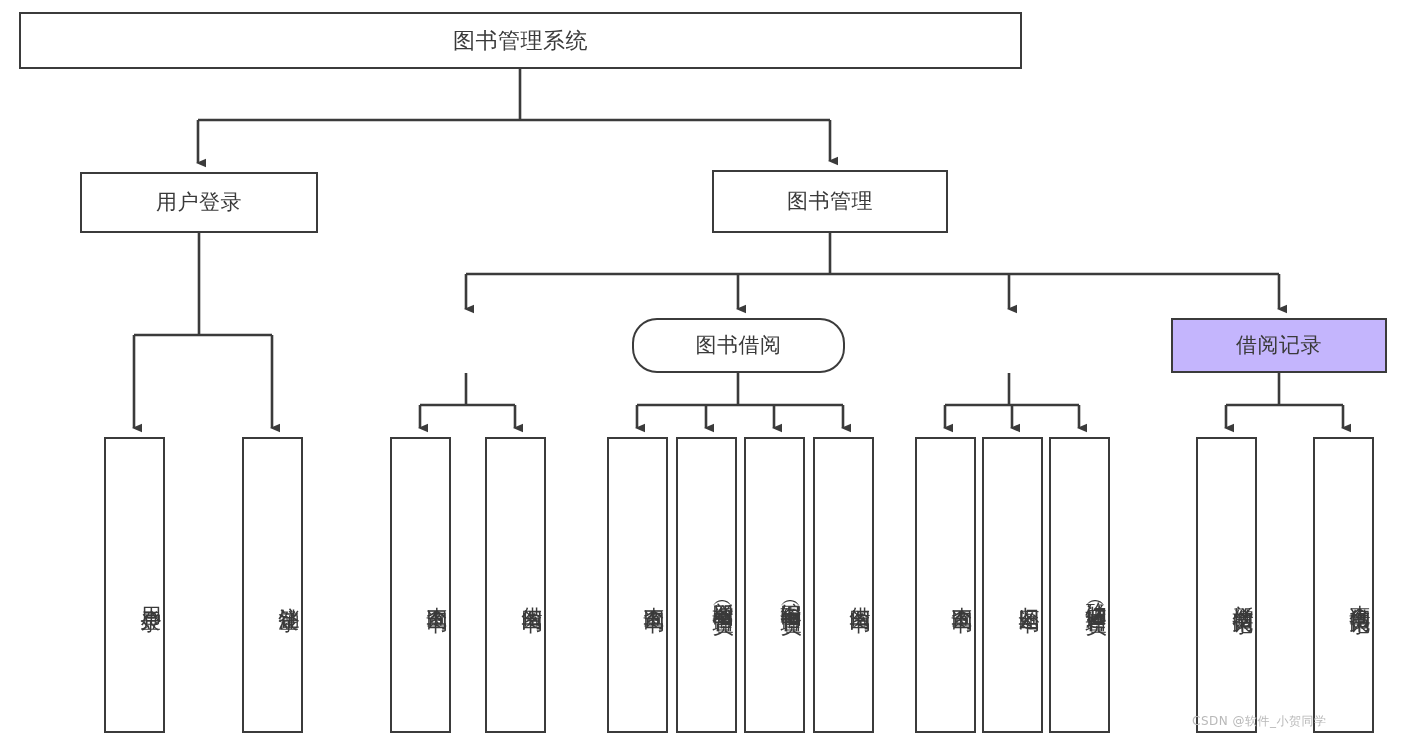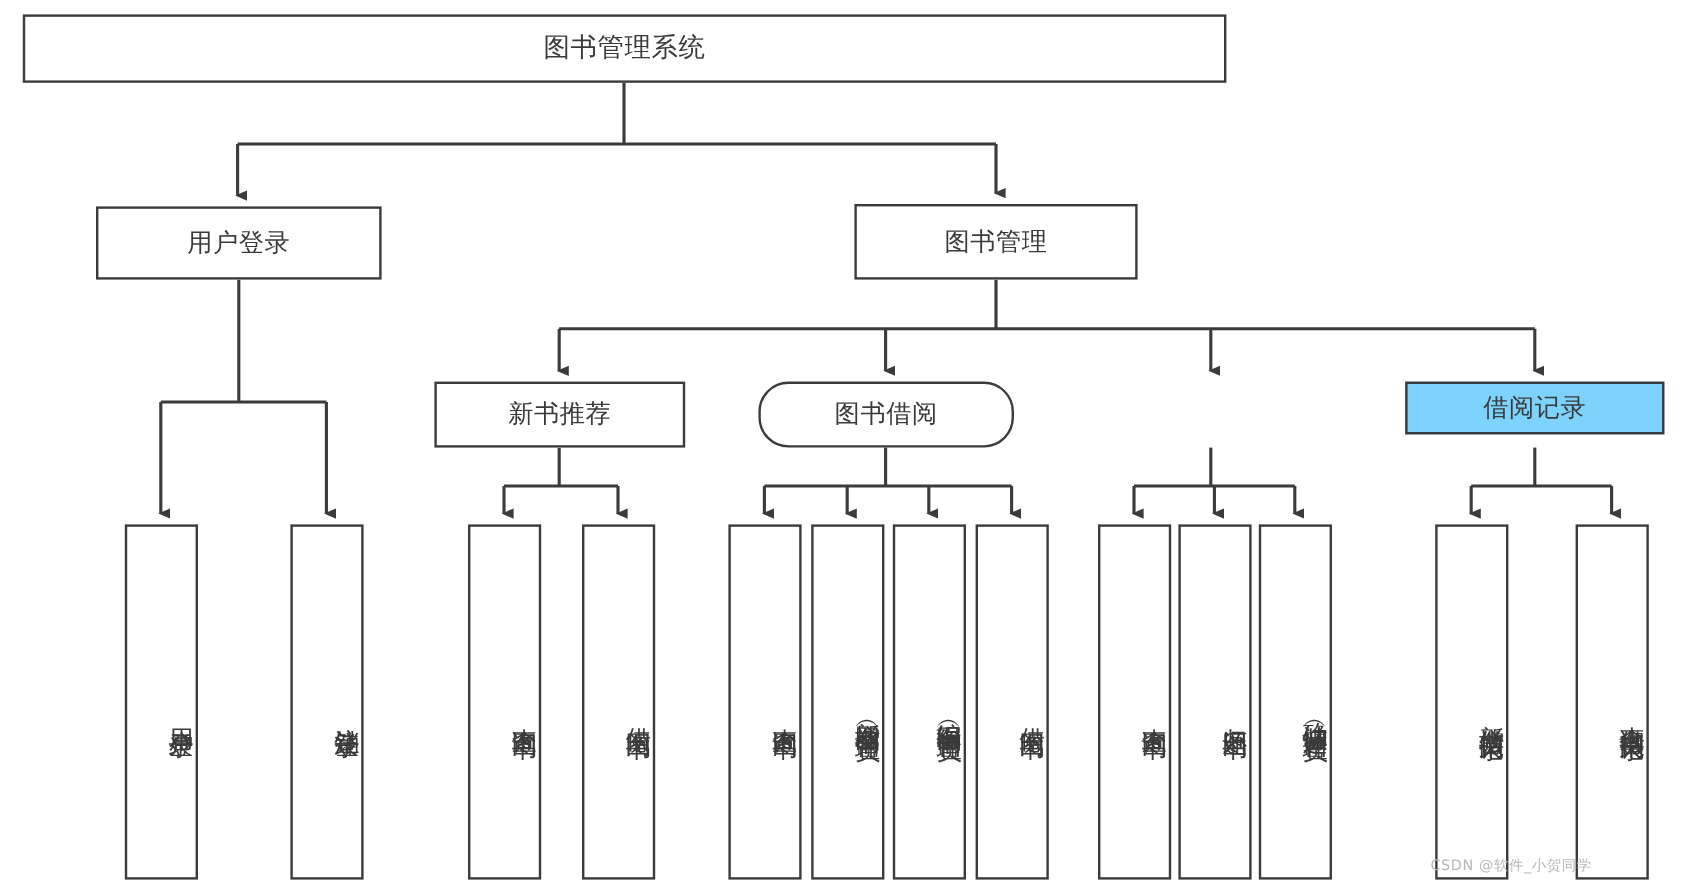--- a/index.html
+++ b/index.html
@@ -125,27 +125,24 @@
     <span>图书管理系统</span>
   </div>
 
   <div class="node h" style="left: 80px; top: 172px; width: 238px; height: 61px; border-color: rgb(59, 59, 59); background: rgb(255, 255, 255); color: rgb(58, 58, 58);">
     <span>用户登录</span>
   </div>
   <div class="node h" style="left: 712px; top: 170px; width: 236px; height: 63px; border-color: rgb(59, 59, 59); background: rgb(255, 255, 255); color: rgb(58, 58, 58);">
     <span>图书管理</span>
   </div>
 
-  <div class="node h" style="left: 362px; top: 318px; width: 209px; height: 55px; border-color: rgb(59, 59, 59); background: rgb(255, 255, 255); color: rgb(58, 58, 58);">
-    <span>新书推荐</span>
-  </div>
   <div class="node h" style="left: 632px; top: 318px; width: 213px; height: 55px; border-color: rgb(59, 59, 59); background: rgb(255, 255, 255); color: rgb(58, 58, 58); border-radius: 25px;">
     <span>图书借阅</span>
   </div>
-  <div class="node h" style="left: 1171px; top: 318px; width: 216px; height: 44px; border-color: rgb(59, 59, 59); background: #7dd3fc; color: rgb(58, 58, 58);">
+  <div class="node h" style="left: 1171px; top: 318px; width: 216px; height: 55px; border-color: rgb(59, 59, 59); background: #c4b5fd; color: rgb(58, 58, 58);">
     <span>借阅记录</span>
   </div>
 
   <div class="node v" style="left: 104px; top: 437px; width: 61px; height: 296px; border-color: rgb(59, 59, 59); background: rgb(255, 255, 255); color: rgb(58, 58, 58);">
     <span class="vtext">用户登录</span>
   </div>
   <div class="node v" style="left: 242px; top: 437px; width: 61px; height: 296px; border-color: rgb(59, 59, 59); background: rgb(255, 255, 255); color: rgb(58, 58, 58);">
     <span class="vtext">注销登录</span>
   </div>
   <div class="node v" style="left: 390px; top: 437px; width: 61px; height: 296px; border-color: rgb(59, 59, 59); background: rgb(255, 255, 255); color: rgb(58, 58, 58);">

